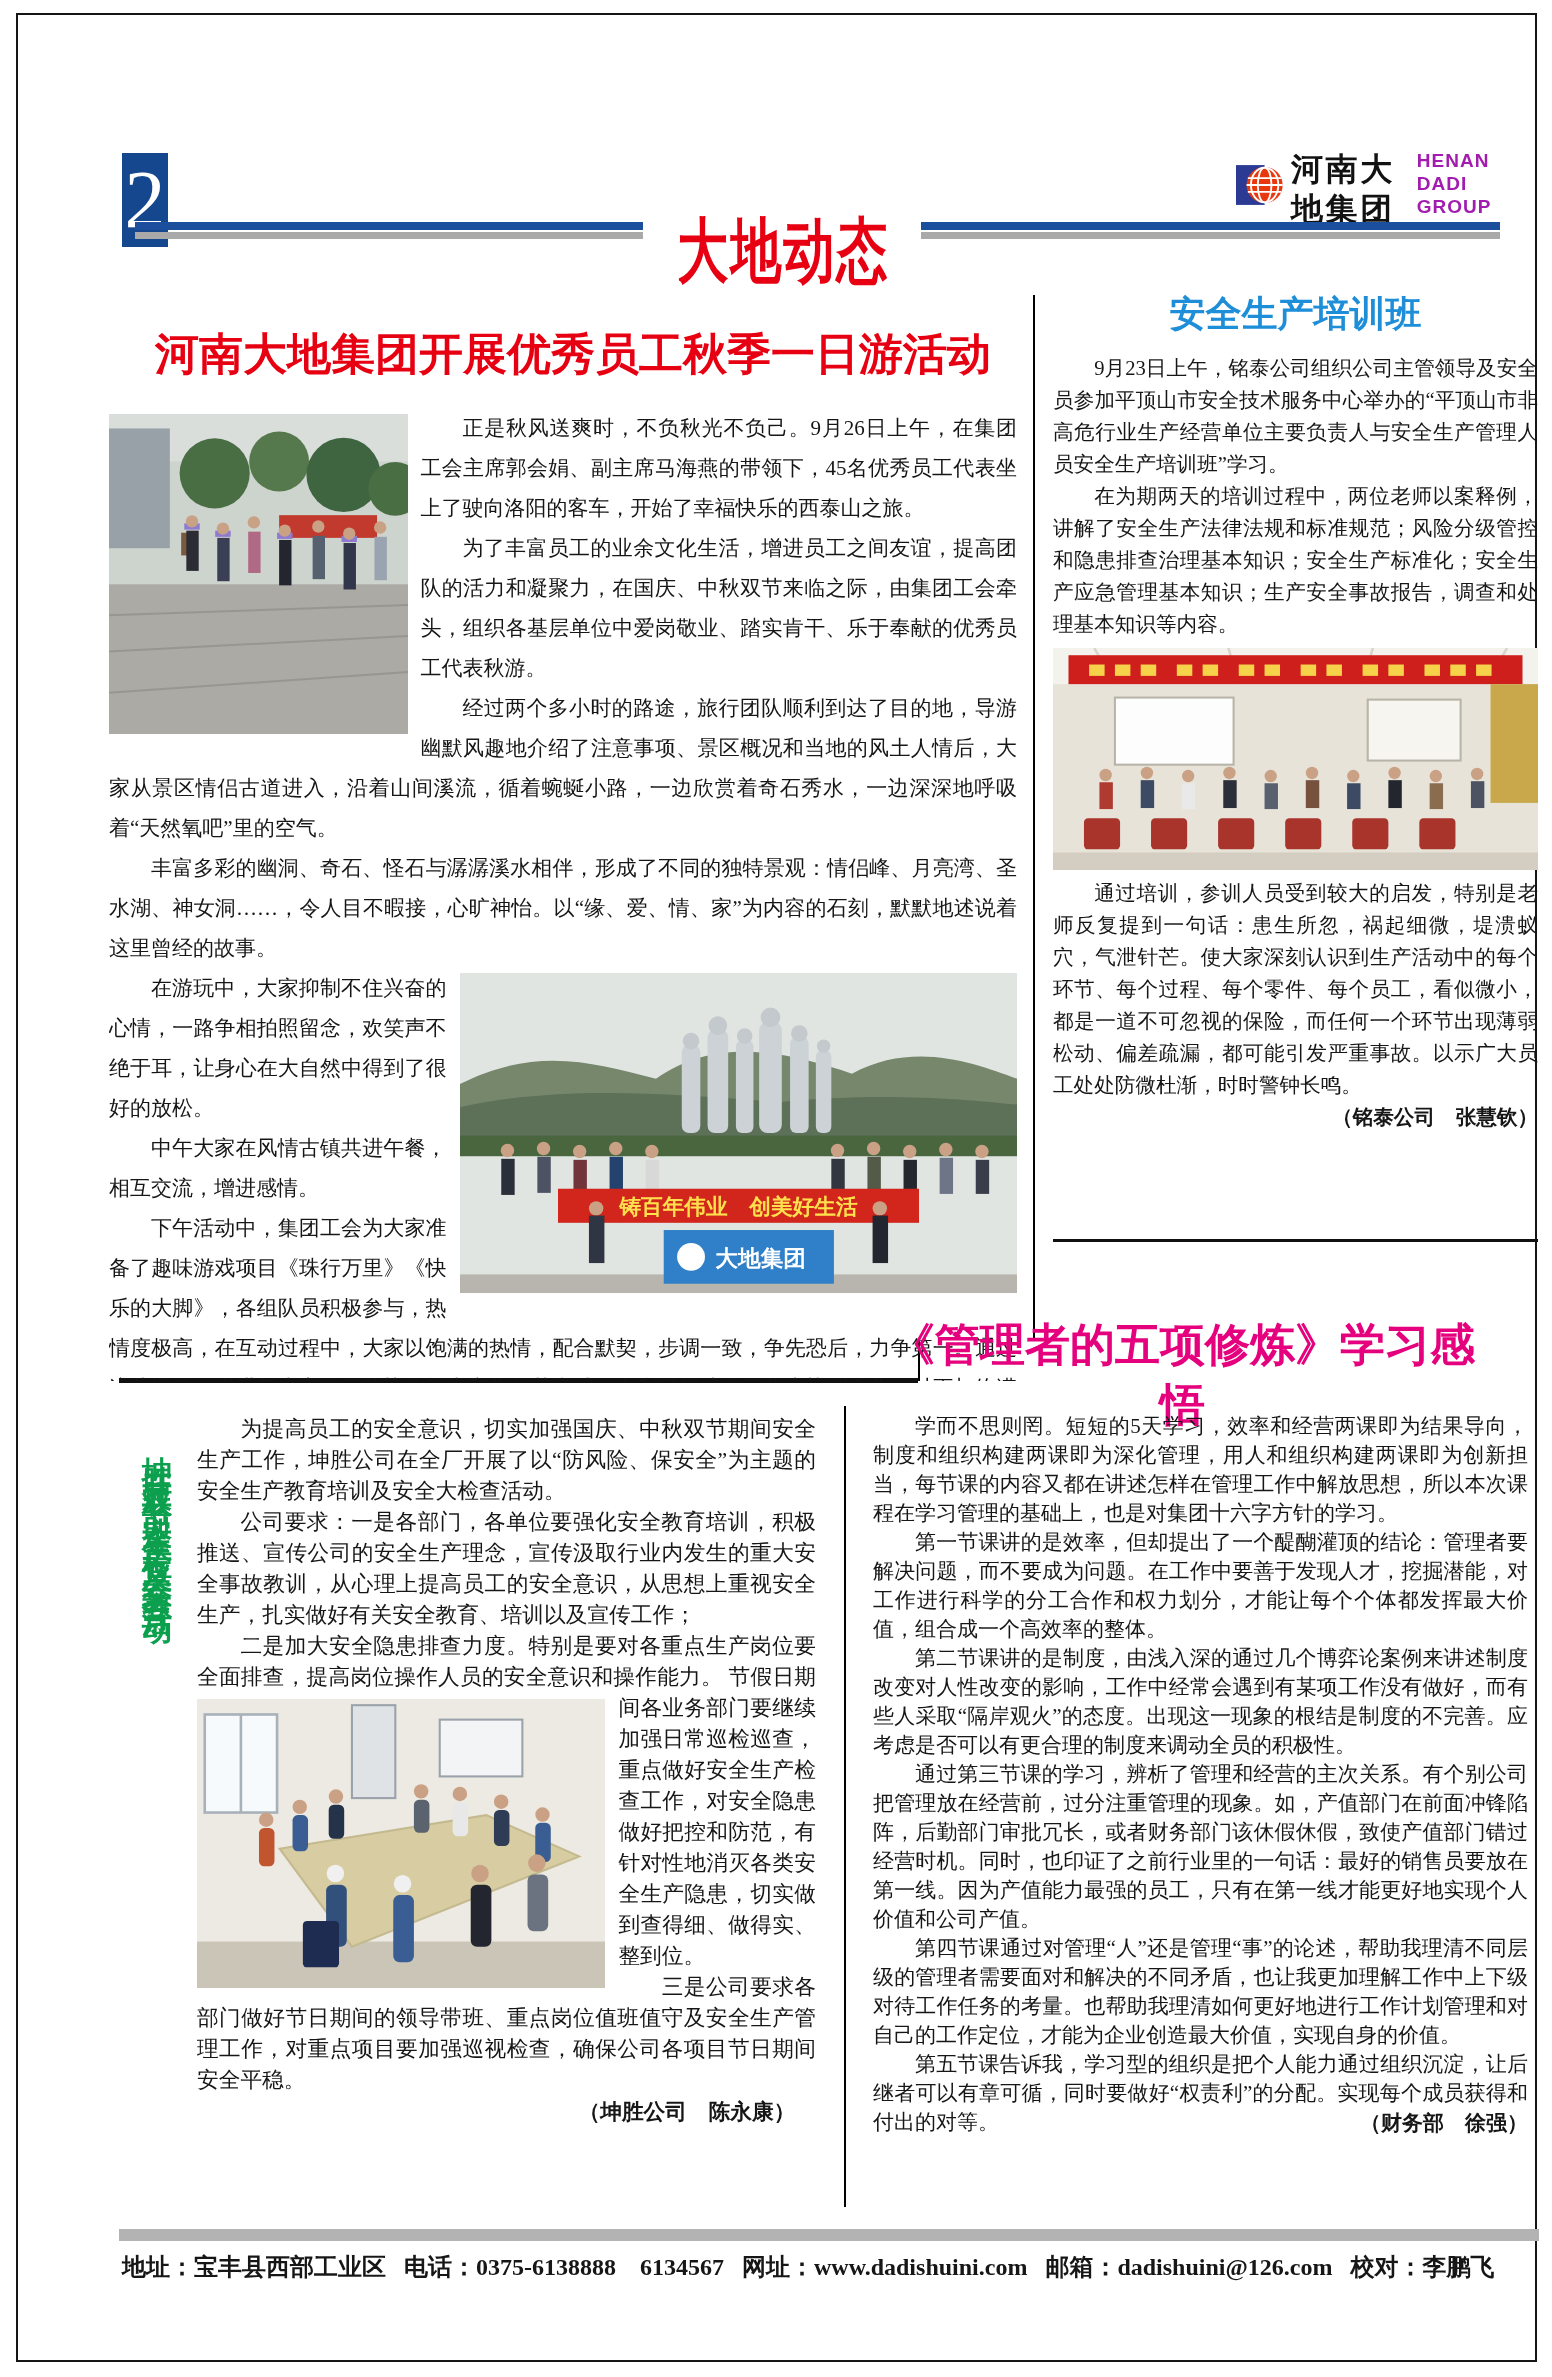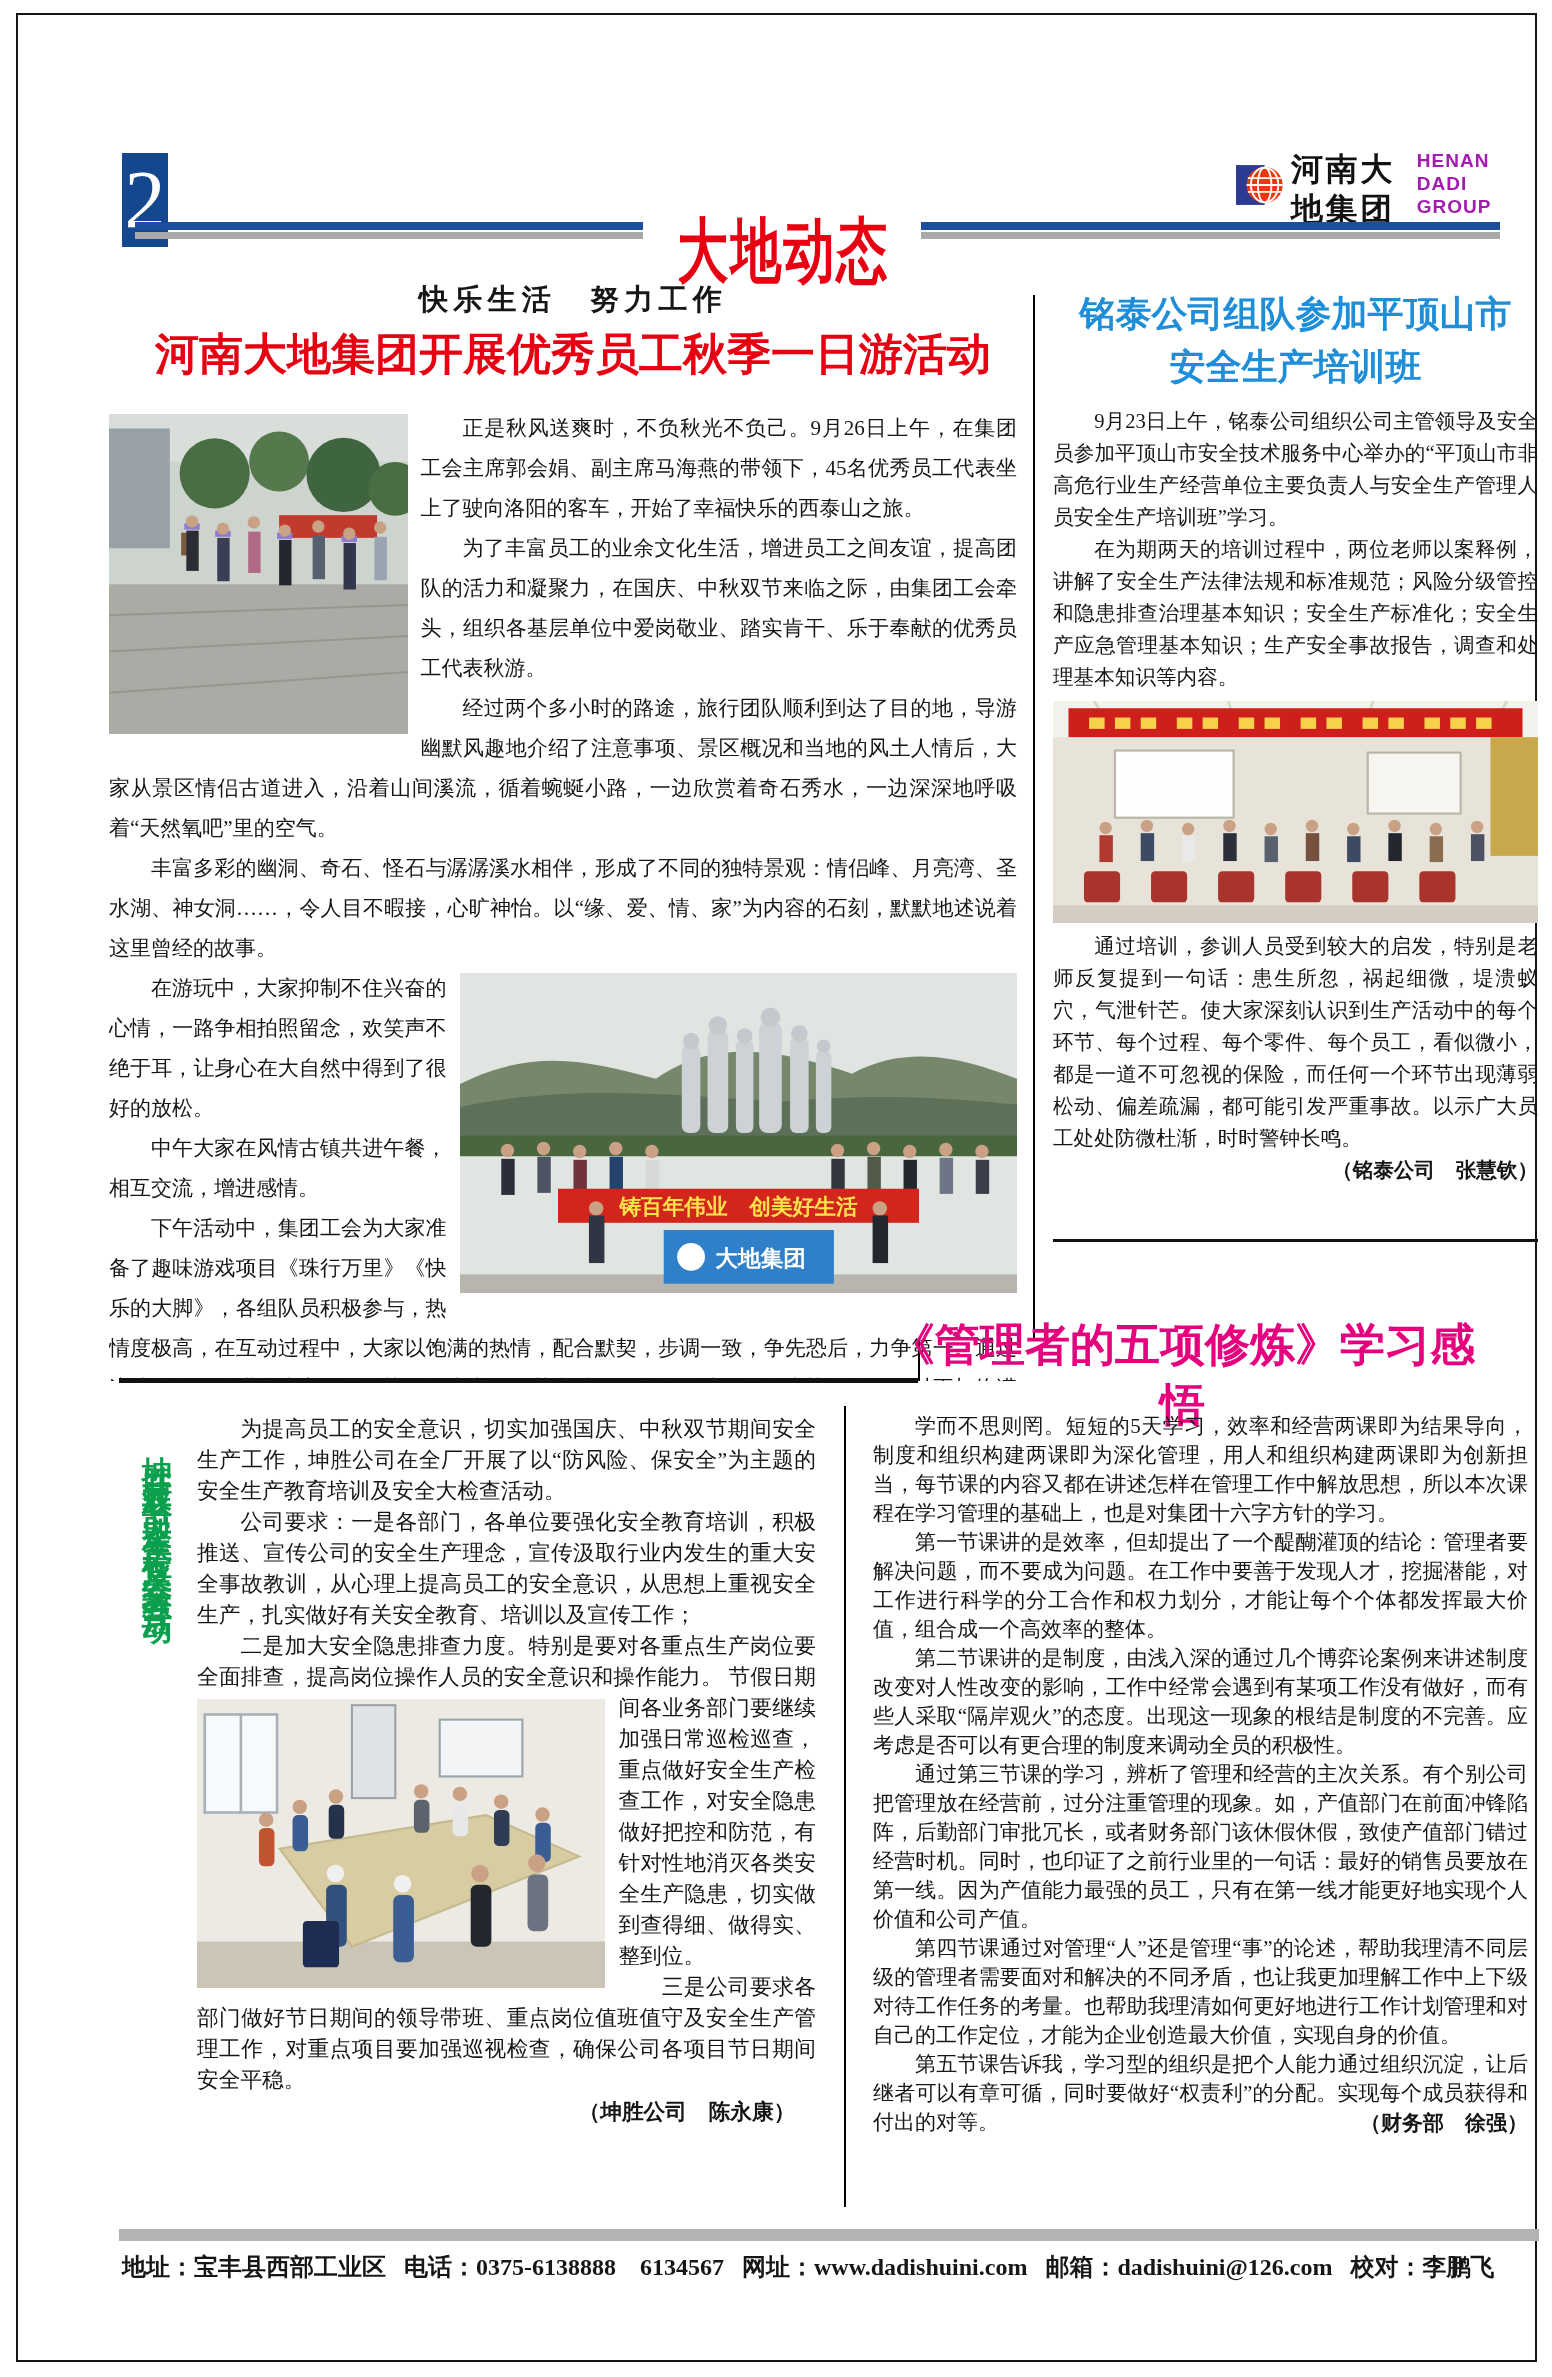--- a/index.html
+++ b/index.html
@@ -101,21 +101,20 @@
   <div class="abs rb" id="rb-r"></div>
   <div class="abs rg" id="rg-l"></div>
   <div class="abs rg" id="rg-r"></div>
 
   <div class="abs vline" id="divider-top"></div>
   <div class="abs vline" id="divider-top2"></div>
   <div class="abs vline" id="divider-bottom"></div>
   <div class="abs hrule" id="rule-tour"></div>
   <div class="abs hrule" id="rule-mingtai"></div>
 
-  <div class="abs kicker">快乐生活　努力工作</div>
   <div class="abs headline-tour">河南大地集团开展优秀员工秋季一日游活动</div>
 
   <div class="abs" id="tour-body">
     <svg class="ph1" viewBox="0 0 580 620" preserveAspectRatio="none">
       <rect width="580" height="620" fill="#cdd3cd"></rect>
       <rect x="0" y="0" width="580" height="92" fill="#dadedb"></rect>
       <rect x="0" y="28" width="118" height="232" fill="#98a0a8"></rect>
       <circle cx="205" cy="115" r="68" fill="#4a6e44"></circle>
         <circle cx="330" cy="92" r="58" fill="#55794d"></circle>
       <circle cx="455" cy="118" r="72" fill="#3f6440"></circle>
@@ -247,21 +246,20 @@
     <p><span>在游玩中，大家抑制不住兴奋的心情，一路争相拍照留念，欢笑声不绝于耳，让身心在大自然中得到了很好的放松。</span></p>
     <p><span>中午大家在风情古镇共进午餐，相互交流，增进感情。</span></p>
     <p><span>下午活动中，集团工会为大家准备了趣味游戏项目《珠行万里》《快乐的大脚》，各组队员积极参与，热情度极高，在互动过程中，大家以饱满的热情，配合默契，步调一致，争先恐后，力争第一。通过这些活动，增进了大家的团队协作能力和集体荣誉感，有利于形成在工作上协调合作，以更加饱满的热情投入到工作中去。</span></p>
     <p><span>“山美水美心情美，劳逸结合劲百倍，我会更加努力地工作，为集团公司的蓬勃发展贡献自己最大的力量”，一位员工兴奋地说。</span>
       <span class="sig sig-float" id="tour-sig">（行政部　王育红）</span>
     </p>
   </div>
 
   <div class="abs" id="mingtai">
     <div class="headline-mingtai">
-      <div>铭泰公司组队参加平顶山市</div>
       <div>安全生产培训班</div>
     </div>
     <div id="mingtai-body">
       <p><span>9月23日上午，铭泰公司组织公司主管领导及安全员参加平顶山市安全技术服务中心举办的“平顶山市非高危行业生产经营单位主要负责人与安全生产管理人员安全生产培训班”学习。</span></p>
       <p><span>在为期两天的培训过程中，两位老师以案释例，讲解了安全生产法律法规和标准规范；风险分级管控和隐患排查治理基本知识；安全生产标准化；安全生产应急管理基本知识；生产安全事故报告，调查和处理基本知识等内容。</span></p>
 
       <svg class="ph3" viewBox="0 0 940 430" preserveAspectRatio="none">
         <rect width="940" height="430" fill="#e7e3d9"></rect>
         <rect x="0" y="0" width="940" height="70" fill="#f4f2ec"></rect>
         <path d="M80,0 L120,70 M340,0 L360,70 M620,0 L600,70 M880,0 L840,70" stroke="#d9d5ca" stroke-width="5"></path>

